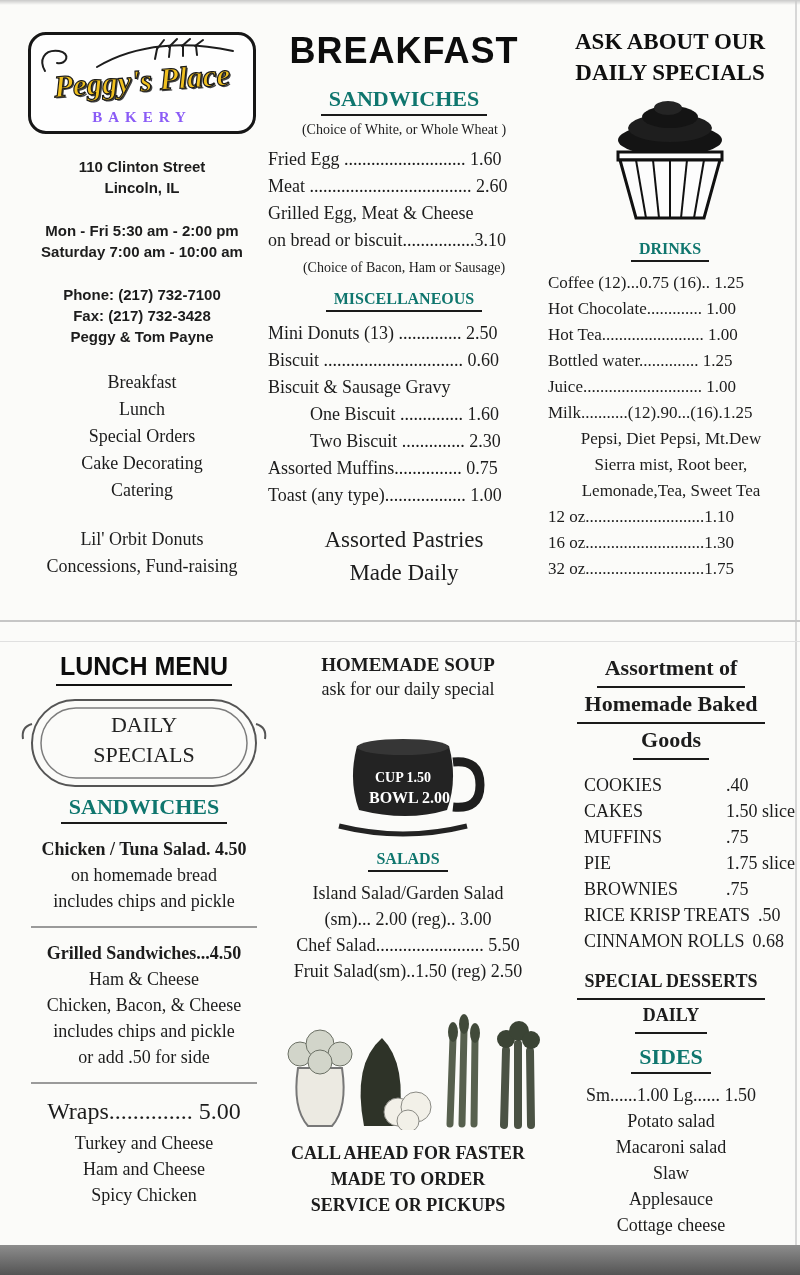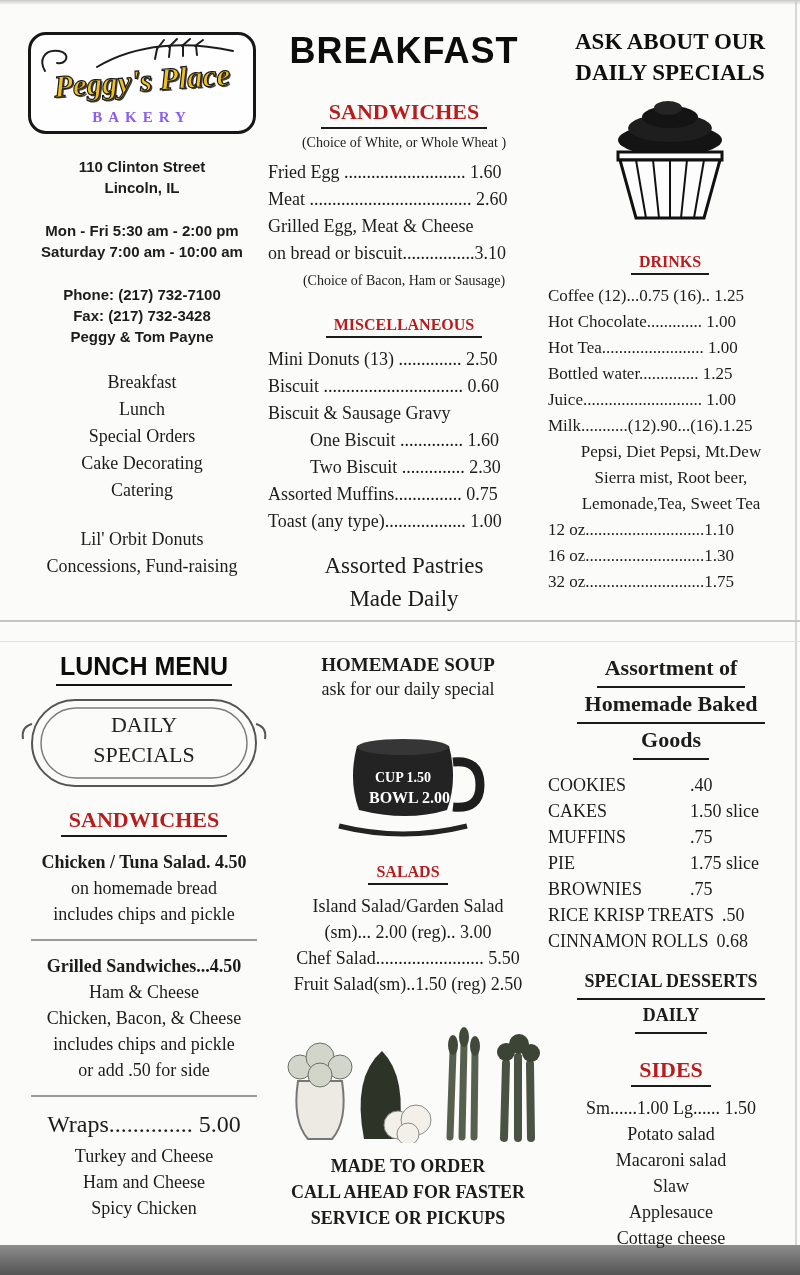--- a/index.html
+++ b/index.html
@@ -40,21 +40,21 @@
     font-weight:bold; font-size:15px; letter-spacing:6px; color:#8b5cf6; }
 
   
   .sans-bold { font-family:"Liberation Sans", sans-serif; font-weight:bold;
     font-size:15px; line-height:21px; }
   .info-block { margin-top:22px; }
   .serif-list { font-size:18px; line-height:27px; }
 
   .h-center { margin-top:14px; }
   .u { display:inline-block; border-bottom:2px solid #1a1a1a; padding:0 8px 2px; }
-  .serif-head { font-weight:bold; font-size:22px; color:#b91c1c;margin-top:13px; }
+  .serif-head { font-weight:bold; font-size:22px; color:#0f766e; }
   .serif-head.xl { font-size:16px; }
 
   .bk-title { font-family:"Liberation Sans", sans-serif; font-weight:800;
     font-size:36px; letter-spacing:1px; color:#0d0d0d; margin:4px 0 6px; }
   .note { font-size:14px; margin-top:6px; }
   .menu-lines { text-align:left; margin-top:8px; padding-left:6px; }
   .mline { font-size:18px; line-height:27px; white-space:nowrap; }
   .mline.indent { padding-left:42px; }
   .pastries { font-size:23px; line-height:33px; margin-top:14px; }
 
@@ -83,21 +83,21 @@
   .mug-wrap { margin:8px auto 0; }
   .mug-text  { font-family:"Liberation Serif", serif; font-weight:bold; font-size:14px; fill:#fff; }
   .mug-text2 { font-family:"Liberation Serif", serif; font-weight:bold; font-size:16px; fill:#fff; }
   .salad-lines { margin-top:8px; }
   .sline { font-size:18px; line-height:26px; }
   .veg-wrap { margin:10px auto 0; }
   .order-note { font-weight:bold; font-size:18px; line-height:26px; margin-top:6px; }
 
   
   .baked-head { font-weight:bold; font-size:22px; line-height:32px; }
-  .baked-items { text-align:left; margin-top:12px; padding-left:2px; }
+  .baked-items { text-align:left; margin-top:12px; padding-left:2px;margin-left:36px; }
   .brow { font-size:18px; line-height:26px; white-space:nowrap; }
   .bname { display:inline-block; min-width:142px; }
   .special-desserts { font-weight:bold; font-size:18px; line-height:30px; margin-top:12px; }
   .sides-price { font-size:18px; line-height:26px; margin-top:8px; }
   .sides-items { font-size:18px; line-height:26px; }
 </style>
 </head>
 <body>
 
 <div class="scan-top"></div>
@@ -325,22 +325,22 @@
       </g>
       <g fill="#3b4435">
         <circle cx="234" cy="45" r="9"></circle>
           <circle cx="247" cy="37" r="10"></circle>
           <circle cx="259" cy="46" r="9"></circle>
       </g>
     </svg>
   </div>
 
   <div class="order-note">
+    <div>CALL AHEAD  FOR FASTER</div>
     <div>MADE TO ORDER</div>
-    <div>CALL AHEAD  FOR FASTER</div>
     <div>SERVICE OR PICKUPS</div>
   </div>
 </section>
 
 <section class="bot-right">
   <div class="baked-head">
     <div><span class="u">Assortment of</span></div>
     <div><span class="u">Homemade Baked</span></div>
     <div><span class="u">Goods</span></div>
   </div>

